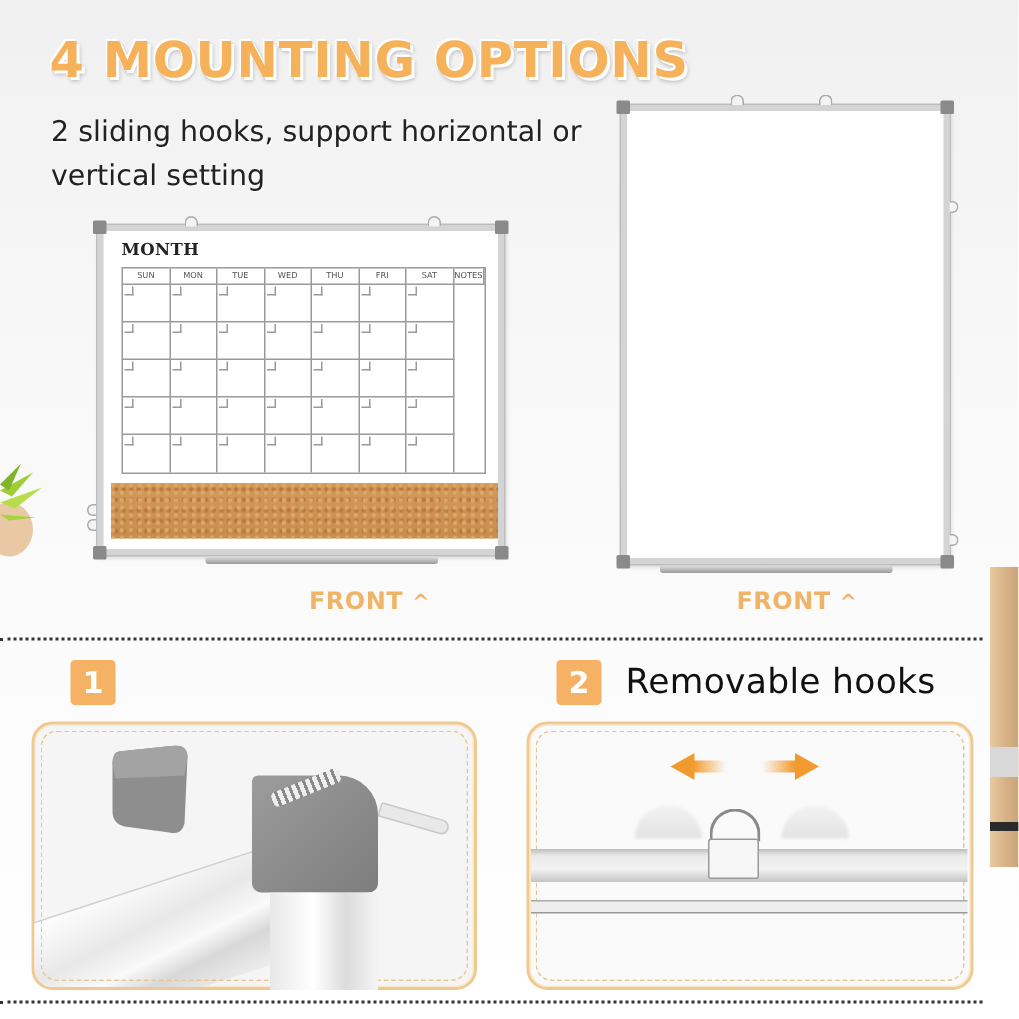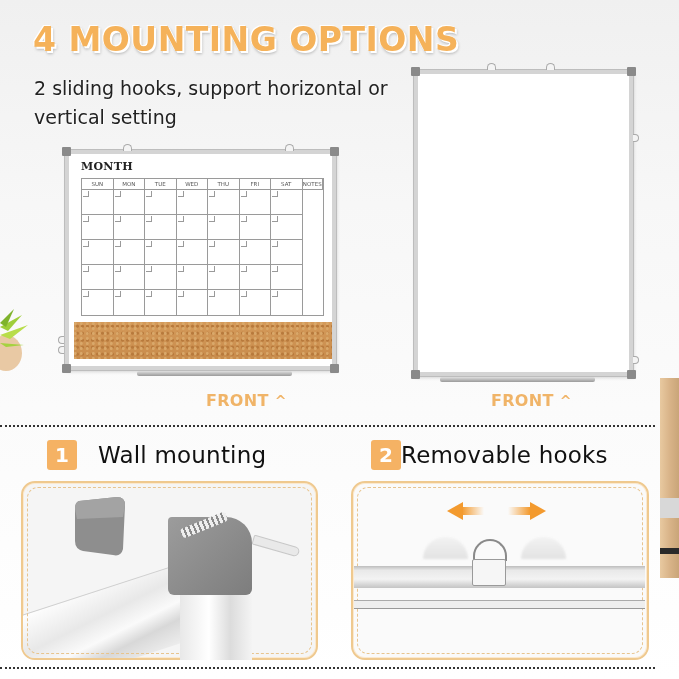--- a/index.html
+++ b/index.html
@@ -171,37 +171,36 @@
 <div class="wood-right">
   <div class="stripe" style="top:120px;background:#d8d8d8;height:20px;"></div>
   <div class="stripe" style="top:170px;background:#2a2a2a;height:6px;"></div>
 </div>
 
 <div class="dots" style="top:425px;"></div>
 <div class="dots" style="top:667px;"></div>
 
 <div class="sec-head" style="left:47px;">
   <div class="num">1</div>
-  <div class="sec-title" style="margin-left:21px;">Wall mounting</div>
 </div>
 <div class="panel" style="left:21px;width:297px;">
   <div class="p1-rail"></div>
 </div>
 <svg class="p1-plate" width="54" height="62" viewBox="0 0 54 62">
   <path d="M6 4 L44 0 Q52 0 52 8 L50 52 Q48 60 40 58 L10 54 Q2 52 2 44 L2 12 Q2 5 6 4 Z" fill="#8e8e8e"></path>
   <path d="M6 4 L44 0 Q52 0 52 8 L50 20 L4 22 L2 12 Q2 5 6 4 Z" fill="#a3a3a3"></path>
 </svg>
 <div class="p1-corner"></div>
 <div class="p1-leg"></div>
 <div class="p1-screw"></div>
 <div class="p1-anchor"></div>
 
 <div class="sec-head" style="left:371px;">
   <div class="num">2</div>
-  <div class="sec-title" style="margin-left:0;">Removable hooks</div>
+  <div class="sec-title" style="margin-left:16px;">Removable hooks</div>
 </div>
 <div class="panel" style="left:351px;width:298px;background:#fafafa;"></div>
 <div class="p2-rail" style="left:354px;right:34px;"></div>
 <div class="p2-lower" style="left:354px;right:34px;"></div>
 <div class="arrow-shaft-l"></div>
 <div class="arrow arrow-left"></div>
 <div class="arrow-shaft-r"></div>
 <div class="arrow arrow-right"></div>
 <div class="ghost-hook" style="left:423px;"></div>
 <div class="ghost-hook" style="left:521px;"></div>

